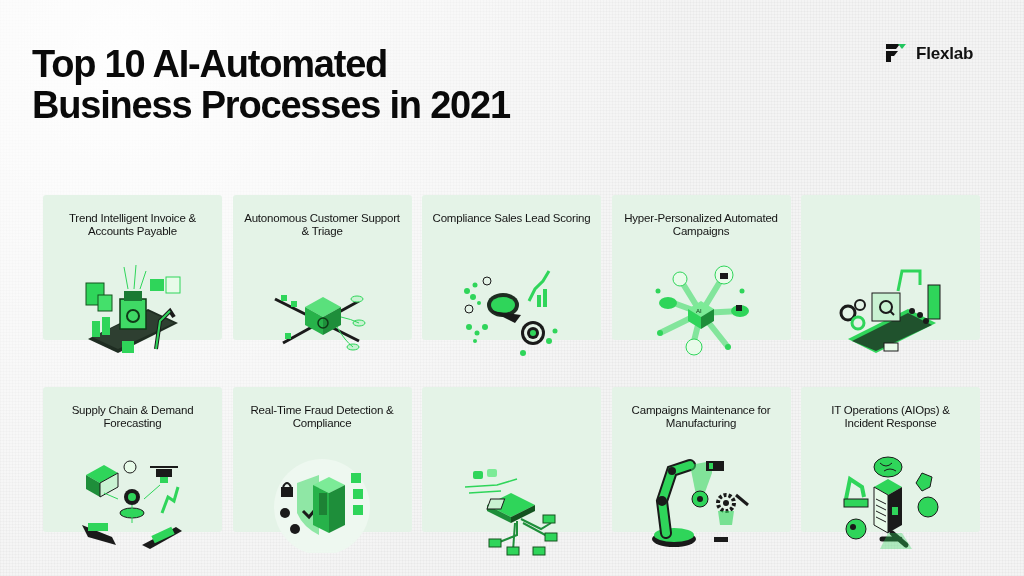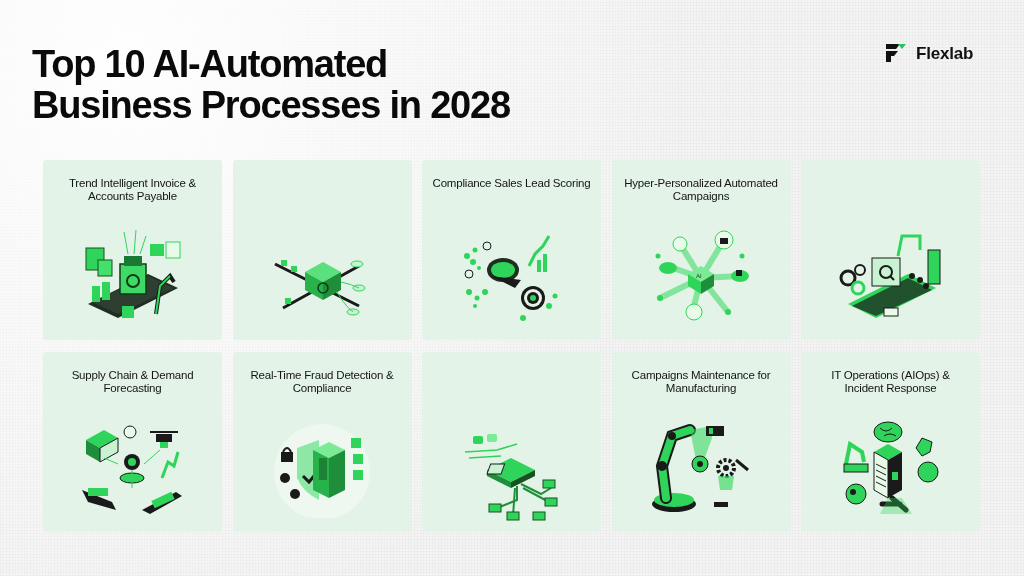--- a/index.html
+++ b/index.html
@@ -32,38 +32,39 @@
       grid-template-rows: repeat(2, 180px);
       column-gap: 10.5px; row-gap: 12px;
     }
     .card {
       background: #e4f3e7;
       border-radius: 3px;
       position: relative;
       display: flex; flex-direction: column; align-items: center;
       padding-top: 17px;
       cursor: pointer;
+      margin-top: 35px;
     }
     .card-title {
       font-size: 11.5px; line-height: 13px; font-weight: 400;
       text-align: center; color: #141414; padding: 0 10px;
       letter-spacing: -0.2px;
     }
     .illus {
       position: absolute; left: 50%; top: 66px;
       transform: translateX(-50%);
       width: 110px; height: 100px;
     }
   </style>
 </head>
 <body>
 
 <h1 class="title">
   <span>Top 10 AI-Automated</span>
-  <span>Business Processes in 2028</span>
+  <span>Business Processes in 2021</span>
 </h1>
 
 <div class="brand">
   <svg width="24" height="22" viewBox="0 0 24 22">
     <path d="M2 2 H16 L12 7 H2 Z" fill="#111"></path>
     <path d="M14 2 H22 L18 7 Z" fill="#22c55e"></path>
     <path d="M2 9 H14 L10 14 H7 V20 H2 Z" fill="#111"></path>
   </svg>
   <span class="brand-text">Flexlab</span>
 </div>
@@ -85,20 +86,21 @@
       <path d="M78 88 L82 60 L92 50 L96 56" stroke="#1a1a1a" stroke-width="4" fill="none"></path>
       <path d="M78 88 L82 60 L92 50" stroke="#2fd55a" stroke-width="2" fill="none"></path>
       <rect x="14" y="60" width="8" height="16" fill="#2fd55a"></rect>
       <rect x="24" y="56" width="8" height="18" fill="#2fd55a"></rect>
       <rect x="44" y="80" width="12" height="12" fill="#2fd55a"></rect>
       <path d="M50 28 L46 6 M56 28 L58 4 M62 28 L68 10" stroke="#2fd55a" stroke-width="1"></path>
     </svg>
   </div>
 
   <div class="card">
+    <div class="card-title">Autonomous Customer Support &amp; Triage</div>
     <svg class="illus" viewBox="0 0 110 100">
       <line x1="8" y1="38" x2="92" y2="80" stroke="#1a1a1a" stroke-width="3"></line>
       <line x1="16" y1="82" x2="92" y2="40" stroke="#1a1a1a" stroke-width="3"></line>
       <polygon points="38,46 56,36 74,46 56,56" fill="#5ae07c"></polygon>
       <polygon points="38,46 56,56 56,74 38,64" fill="#27b24a"></polygon>
       <polygon points="56,56 74,46 74,64 56,74" fill="#1e8e3a"></polygon>
       <circle cx="56" cy="62" r="5" fill="none" stroke="#0f3a17" stroke-width="1.5"></circle>
       <rect x="14" y="34" width="6" height="6" fill="#2fd55a"></rect>
       <rect x="24" y="40" width="6" height="6" fill="#2fd55a"></rect>
       <rect x="18" y="72" width="6" height="6" fill="#2fd55a"></rect>

